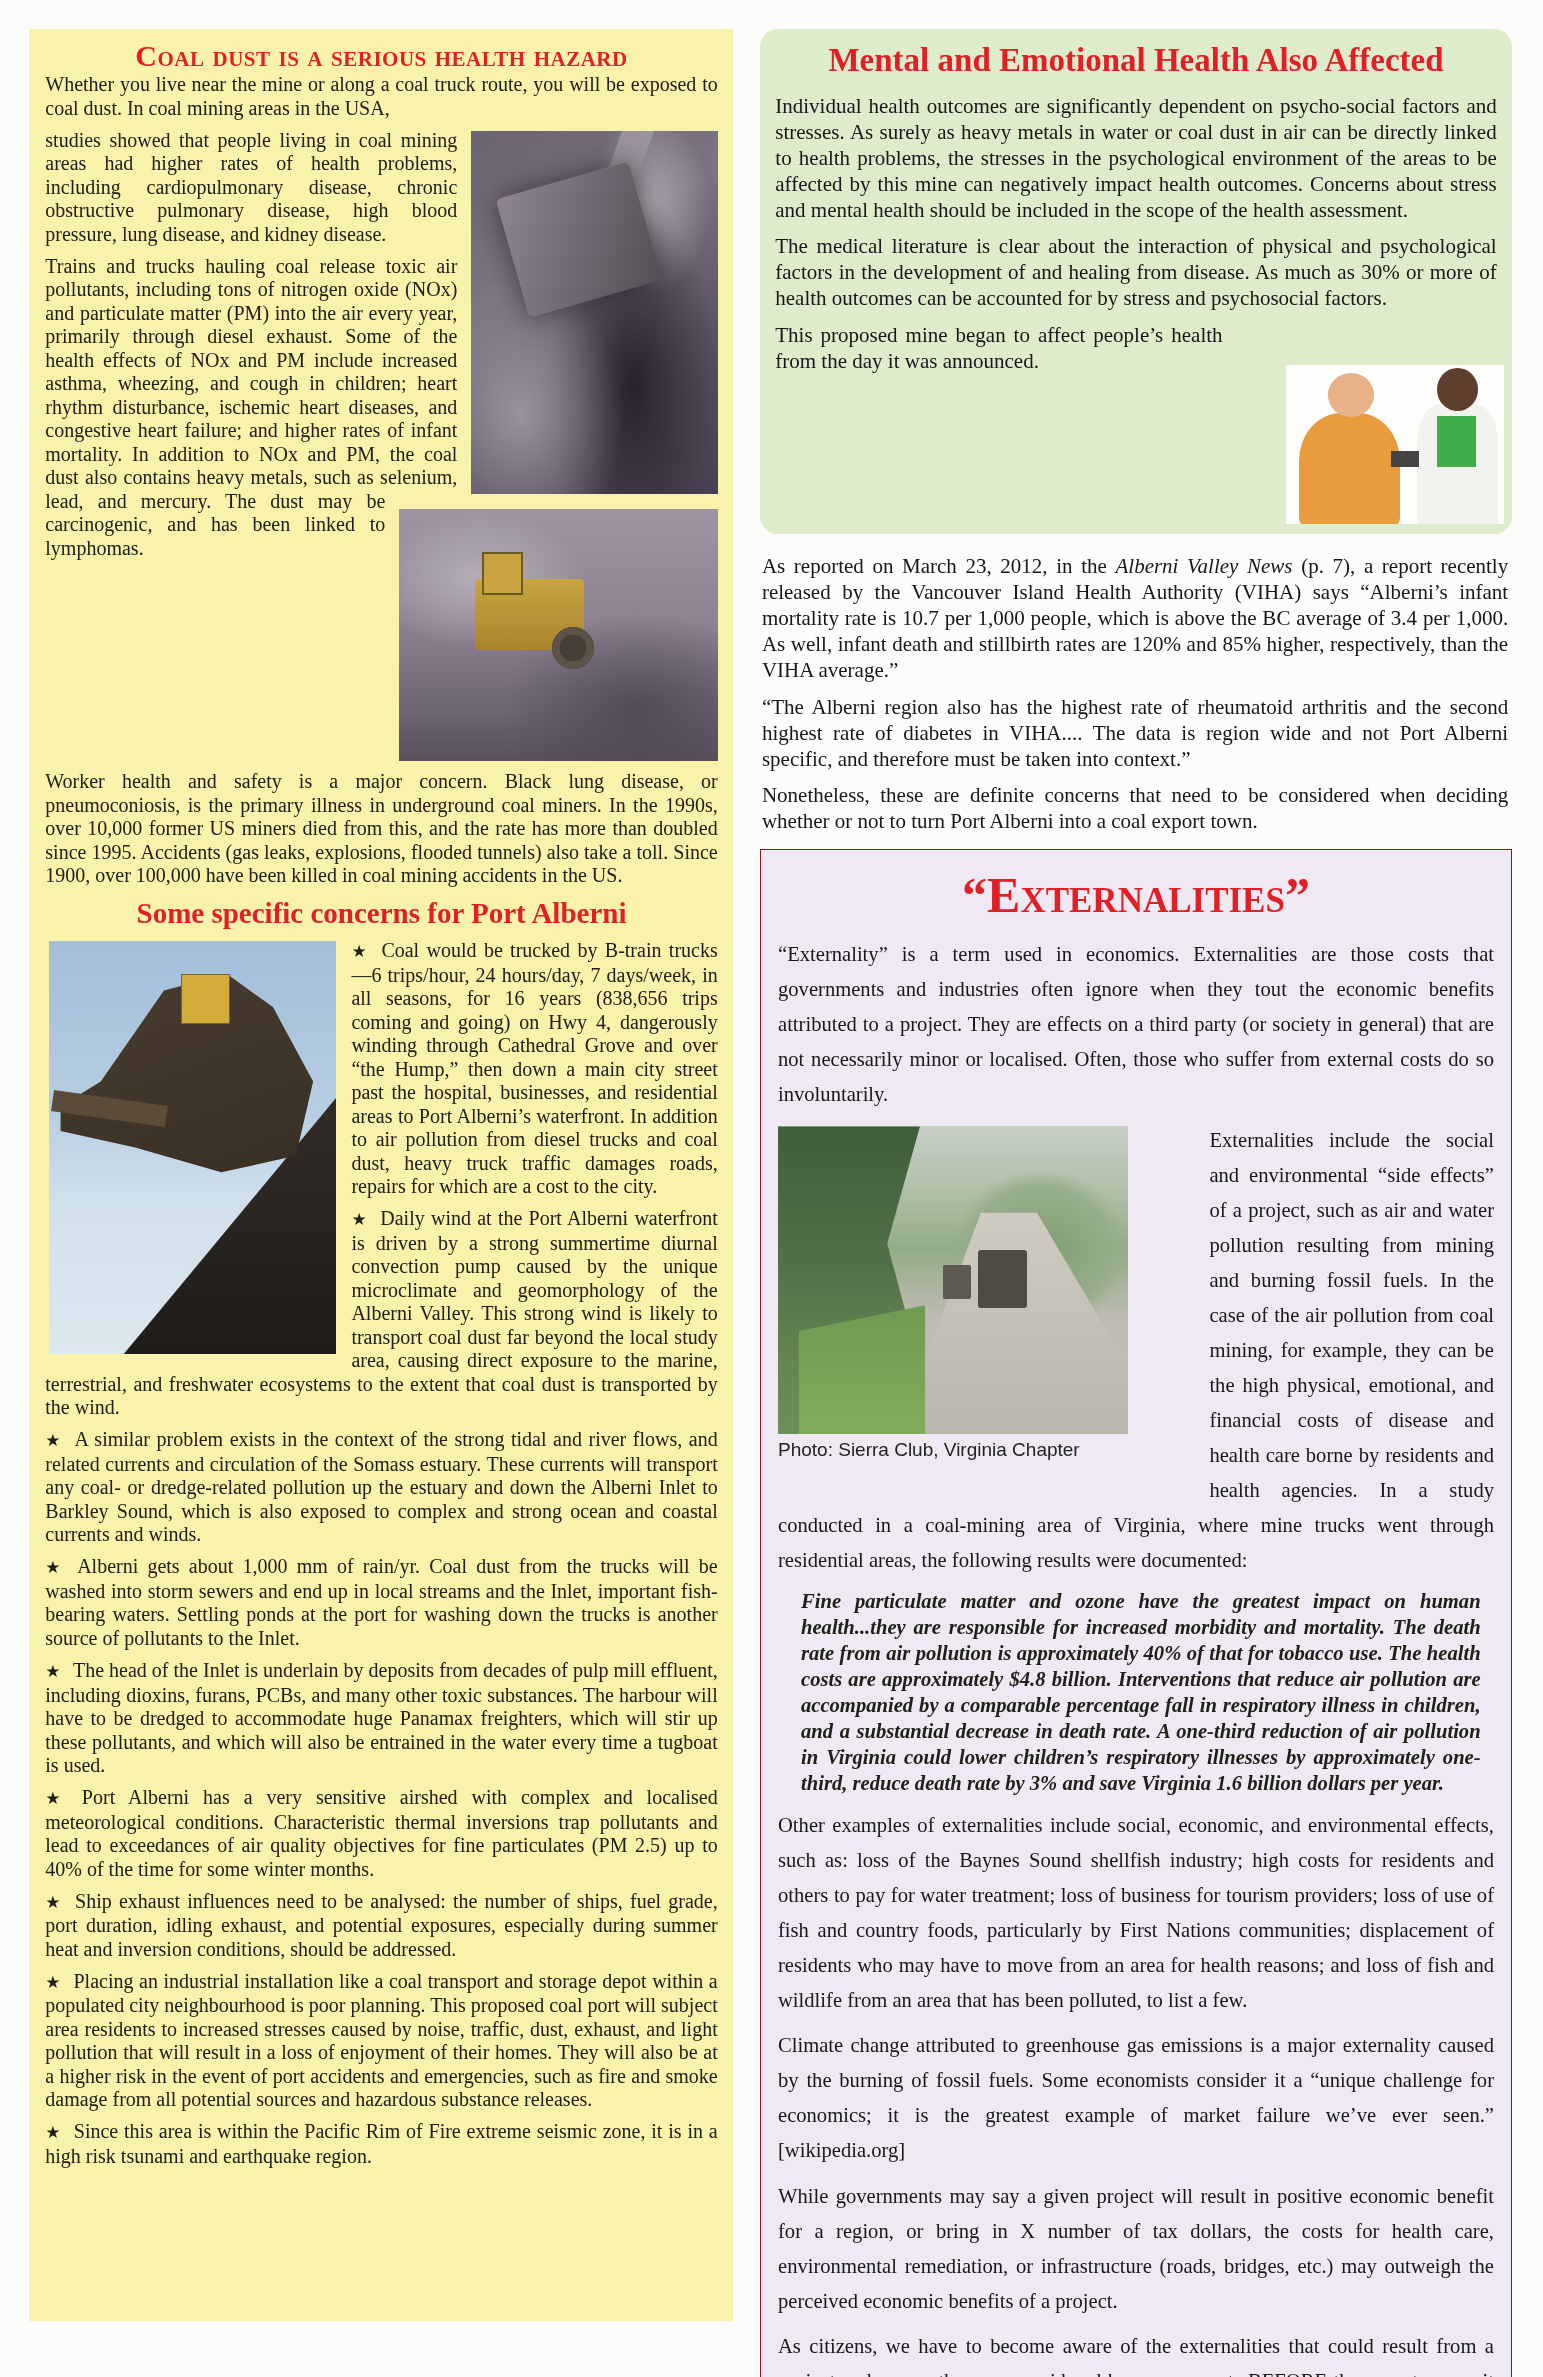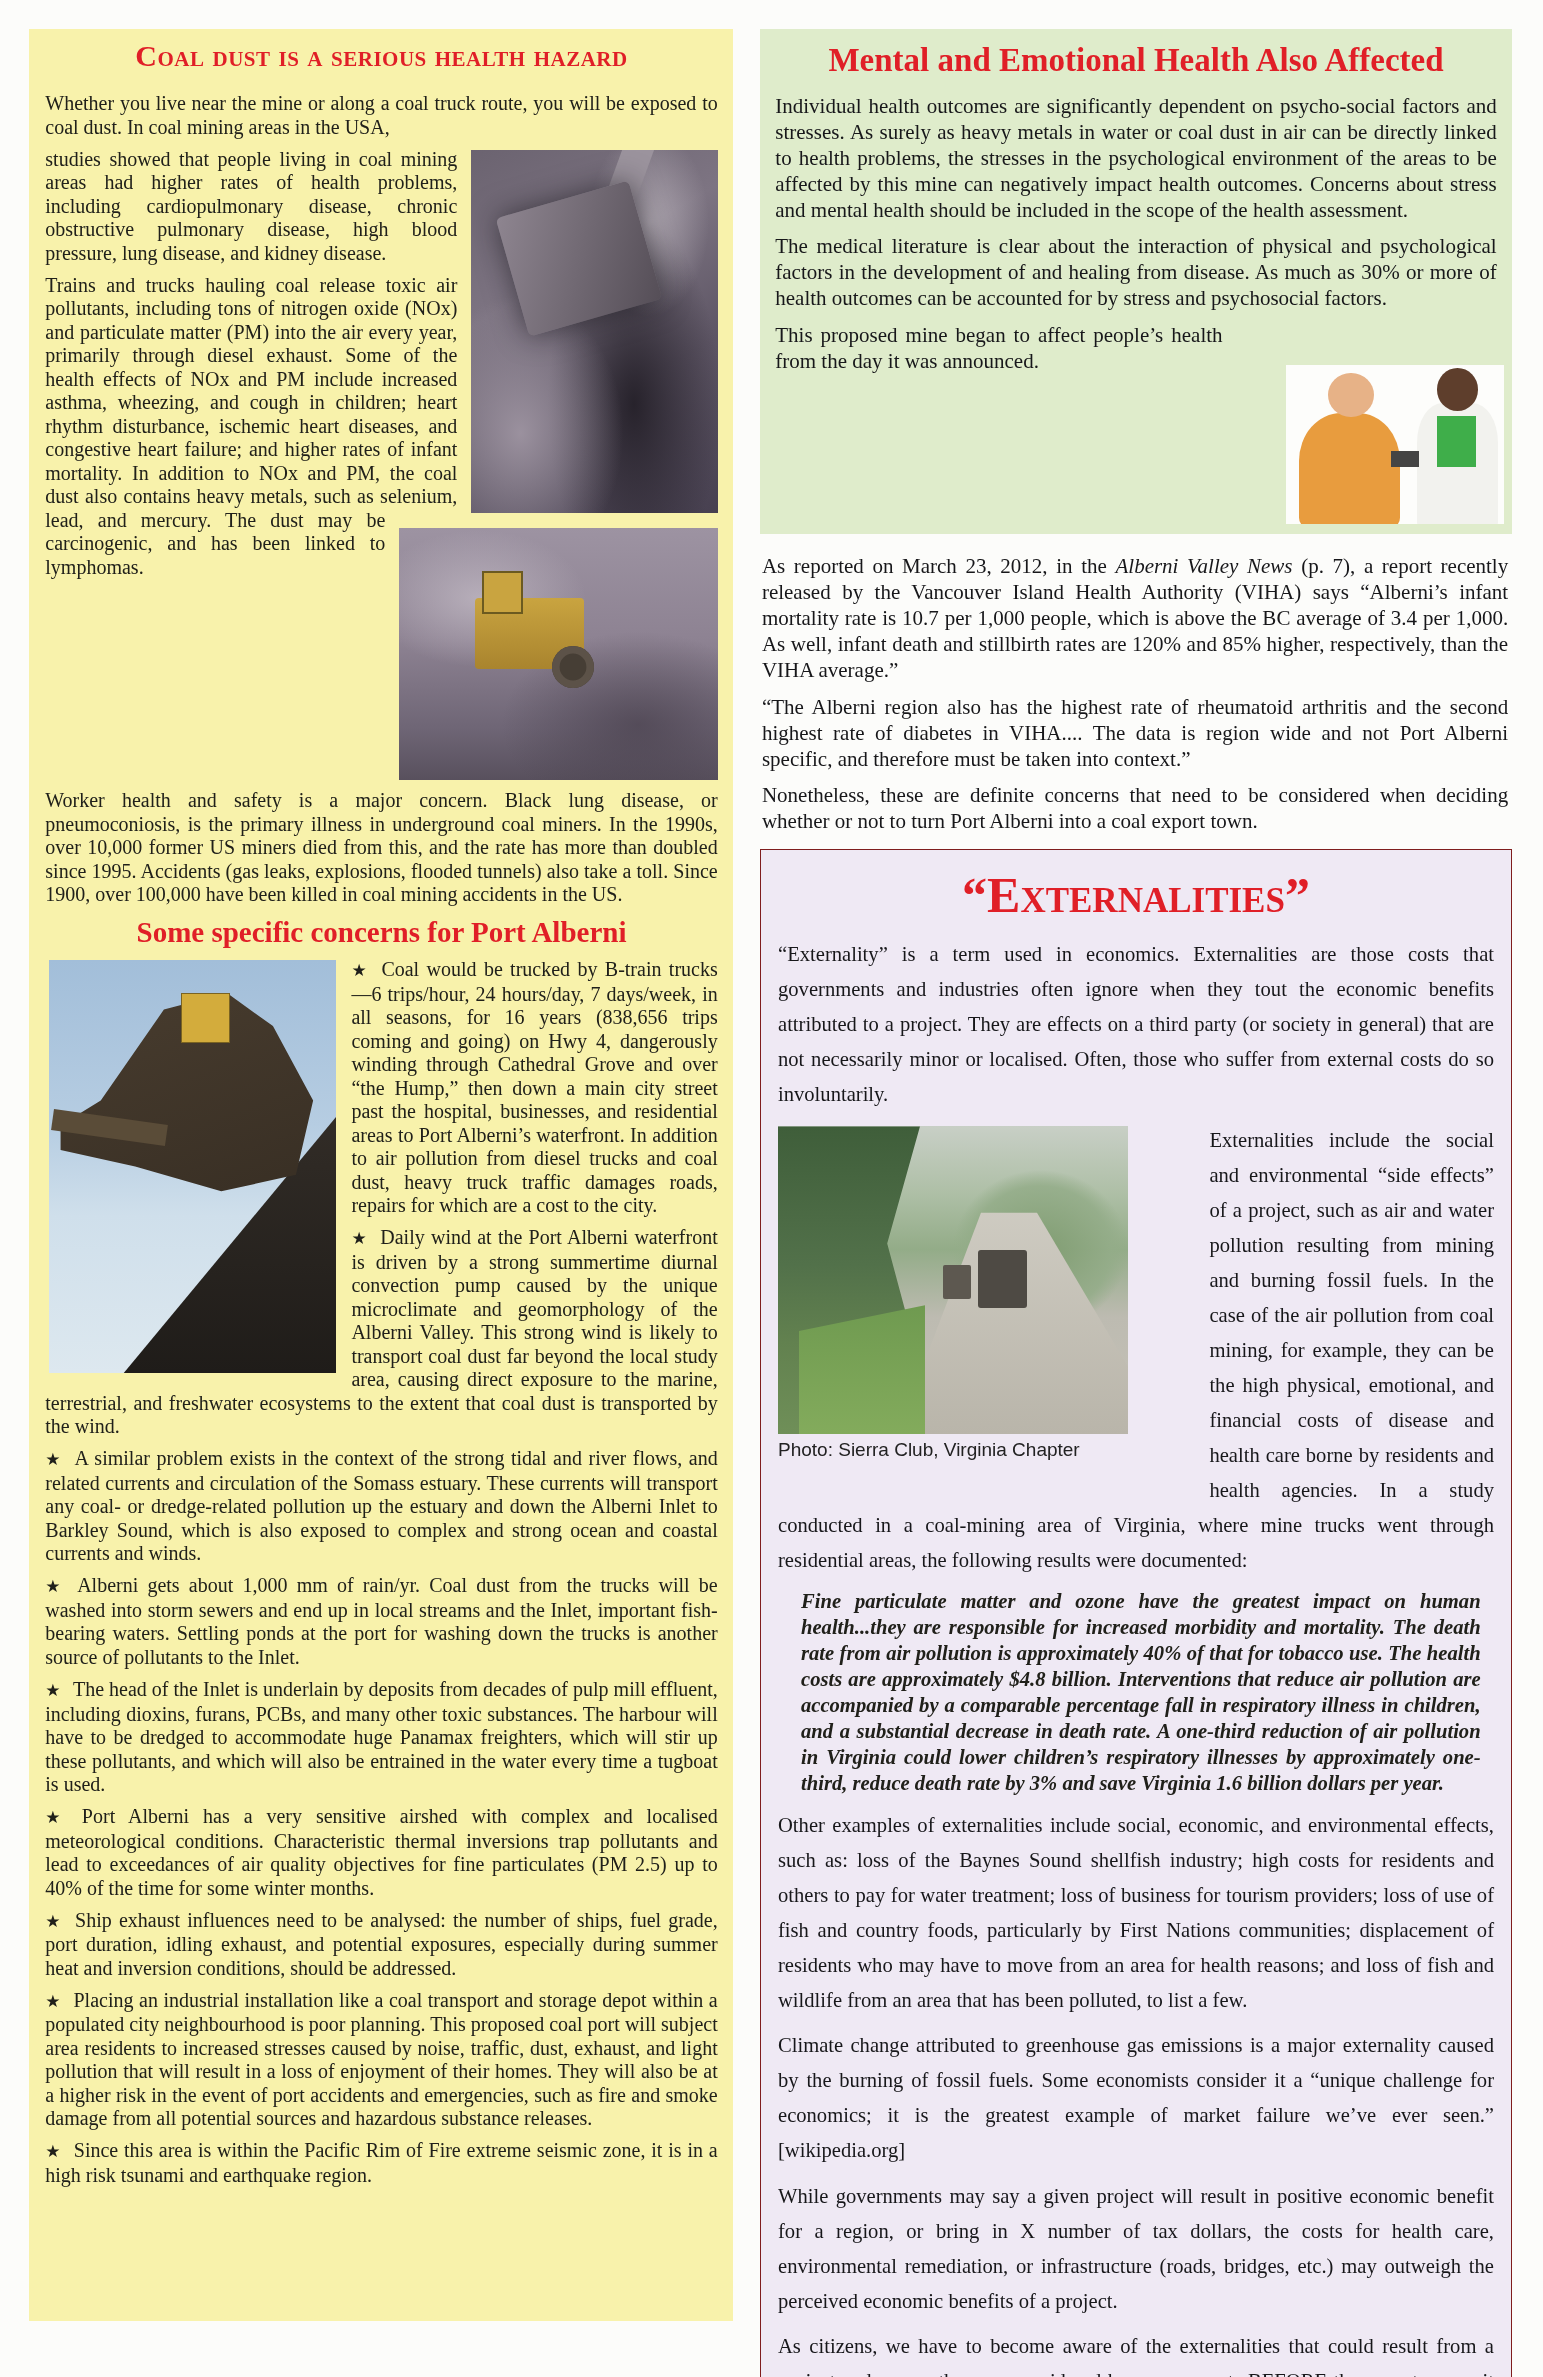--- a/index.html
+++ b/index.html
@@ -2,21 +2,21 @@
 <html><head>
 <meta charset="utf-8">
 <style>
   html,body{margin:0;padding:0;background:#e8e8e8;}
   .page{position:relative;width:1544px;height:2377px;background:#fcfcfa;overflow:hidden;
         font-family:"Liberation Serif", serif;color:#20201a;}
   
   .left-col{position:absolute;left:29px;top:29px;width:704px;height:2292px;
             background:#f8f2ab;padding:9.6px 15.3px 13.4px 16.3px;box-sizing:border-box;overflow:hidden;}
   .left-title{font-size:30px;font-weight:bold;color:#e01f27;text-align:center;
-              font-variant:small-caps;letter-spacing:0.5px;margin:0 0 20px 0;line-height:1.12;}
+              font-variant:small-caps;letter-spacing:0.5px;margin:0 0 1px 0;line-height:1.12;}
   .lp{font-size:20px;line-height:23.5px;text-align:justify;margin:0 0 8.6px 0;}
   .concerns-h{font-size:29px;font-weight:bold;color:#e01f27;text-align:center;margin:3.8px 0 9.6px 0;clear:both;}
   .bullet .star{font-size:17px;margin-right:12.4px;}
   
   .photo1{float:right;clear:right;width:247px;height:363px;margin:1.9px 0 7.6px 13.4px;position:relative;overflow:hidden;
     background:
       radial-gradient(86px 134px at 72% 20%, rgba(212,206,212,.55), transparent 70%),
       radial-gradient(143px 191px at 20% 78%, rgba(165,155,168,.85), transparent 72%),
       radial-gradient(115px 249px at 66% 70%, rgba(30,26,34,.85), transparent 75%),
       linear-gradient(150deg,#6b6370 0%,#7d7482 35%,#5d5564 65%,#474050 100%);}
@@ -37,21 +37,21 @@
   .photo3{float:left;width:287px;height:413px;margin:1.9px 15.3px 5.7px 3.8px;position:relative;overflow:hidden;
       background:linear-gradient(180deg,#a2bed9 0%,#b6cde2 40%,#cfdfeb 62%,#dde8ef 100%);}
   .photo3 .pile{position:absolute;inset:0;background:linear-gradient(180deg,#3d362f,#1f1c19);
       clip-path:polygon(100% 38%,100% 100%,26% 100%);}
   .photo3 .machine{position:absolute;inset:0;background:linear-gradient(160deg,#4a3e30,#2e261d);
       clip-path:polygon(18% 34%,40% 12%,62% 8%,78% 16%,92% 34%,86% 52%,60% 56%,30% 50%,4% 46%,4% 40%);}
   .photo3 .cab3{position:absolute;left:46%;top:8%;width:17%;height:12%;background:#d3ac3c;border:1.9px solid #7a6322;box-sizing:border-box;}
   .photo3 .boom{position:absolute;left:1%;top:38%;width:40%;height:5%;background:#5a4c38;transform:rotate(8deg);}
   
   .right-col{position:absolute;left:760px;top:29px;width:752px;}
-  .green-box{background:#dfeccb;padding:11.5px 15.3px 13.4px;box-sizing:border-box;min-height:505px;position:relative;}
+  .green-box{background:#dfeccb;padding:11.5px 15.3px 13.4px;box-sizing:border-box;min-height:505px;position:relative;border-radius:18px;}
   .green-h{font-size:33px;font-weight:bold;color:#e01f27;text-align:center;margin:1.9px 0 13.4px 0;}
   .rp{font-size:21px;line-height:26px;text-align:justify;margin:0 0 10.5px 0;color:#17171a;}
   .green-box .rp.short{width:62%;}
   .clipart{position:absolute;right:7.6px;top:336px;width:218px;height:159px;background:#fdfdfb;overflow:hidden;}
   .clipart .man{position:absolute;left:6%;top:30%;width:46%;height:72%;background:#e89c3e;border-radius:42% 42% 8% 8%;}
   .clipart .man-head{position:absolute;left:19%;top:5%;width:21%;height:28%;background:#e7b287;border-radius:50%;}
   .clipart .nurse-coat{position:absolute;right:3%;top:24%;width:37%;height:78%;background:#f2f2ee;border-radius:32% 32% 4% 4%;}
   .clipart .nurse-shirt{position:absolute;right:13%;top:32%;width:18%;height:32%;background:#3fae4a;}
   .clipart .nurse-head{position:absolute;right:12%;top:2%;width:19%;height:27%;background:#5e3e2c;border-radius:50%;}
   .clipart .cuff{position:absolute;left:48%;top:54%;width:13%;height:10%;background:#444;}

